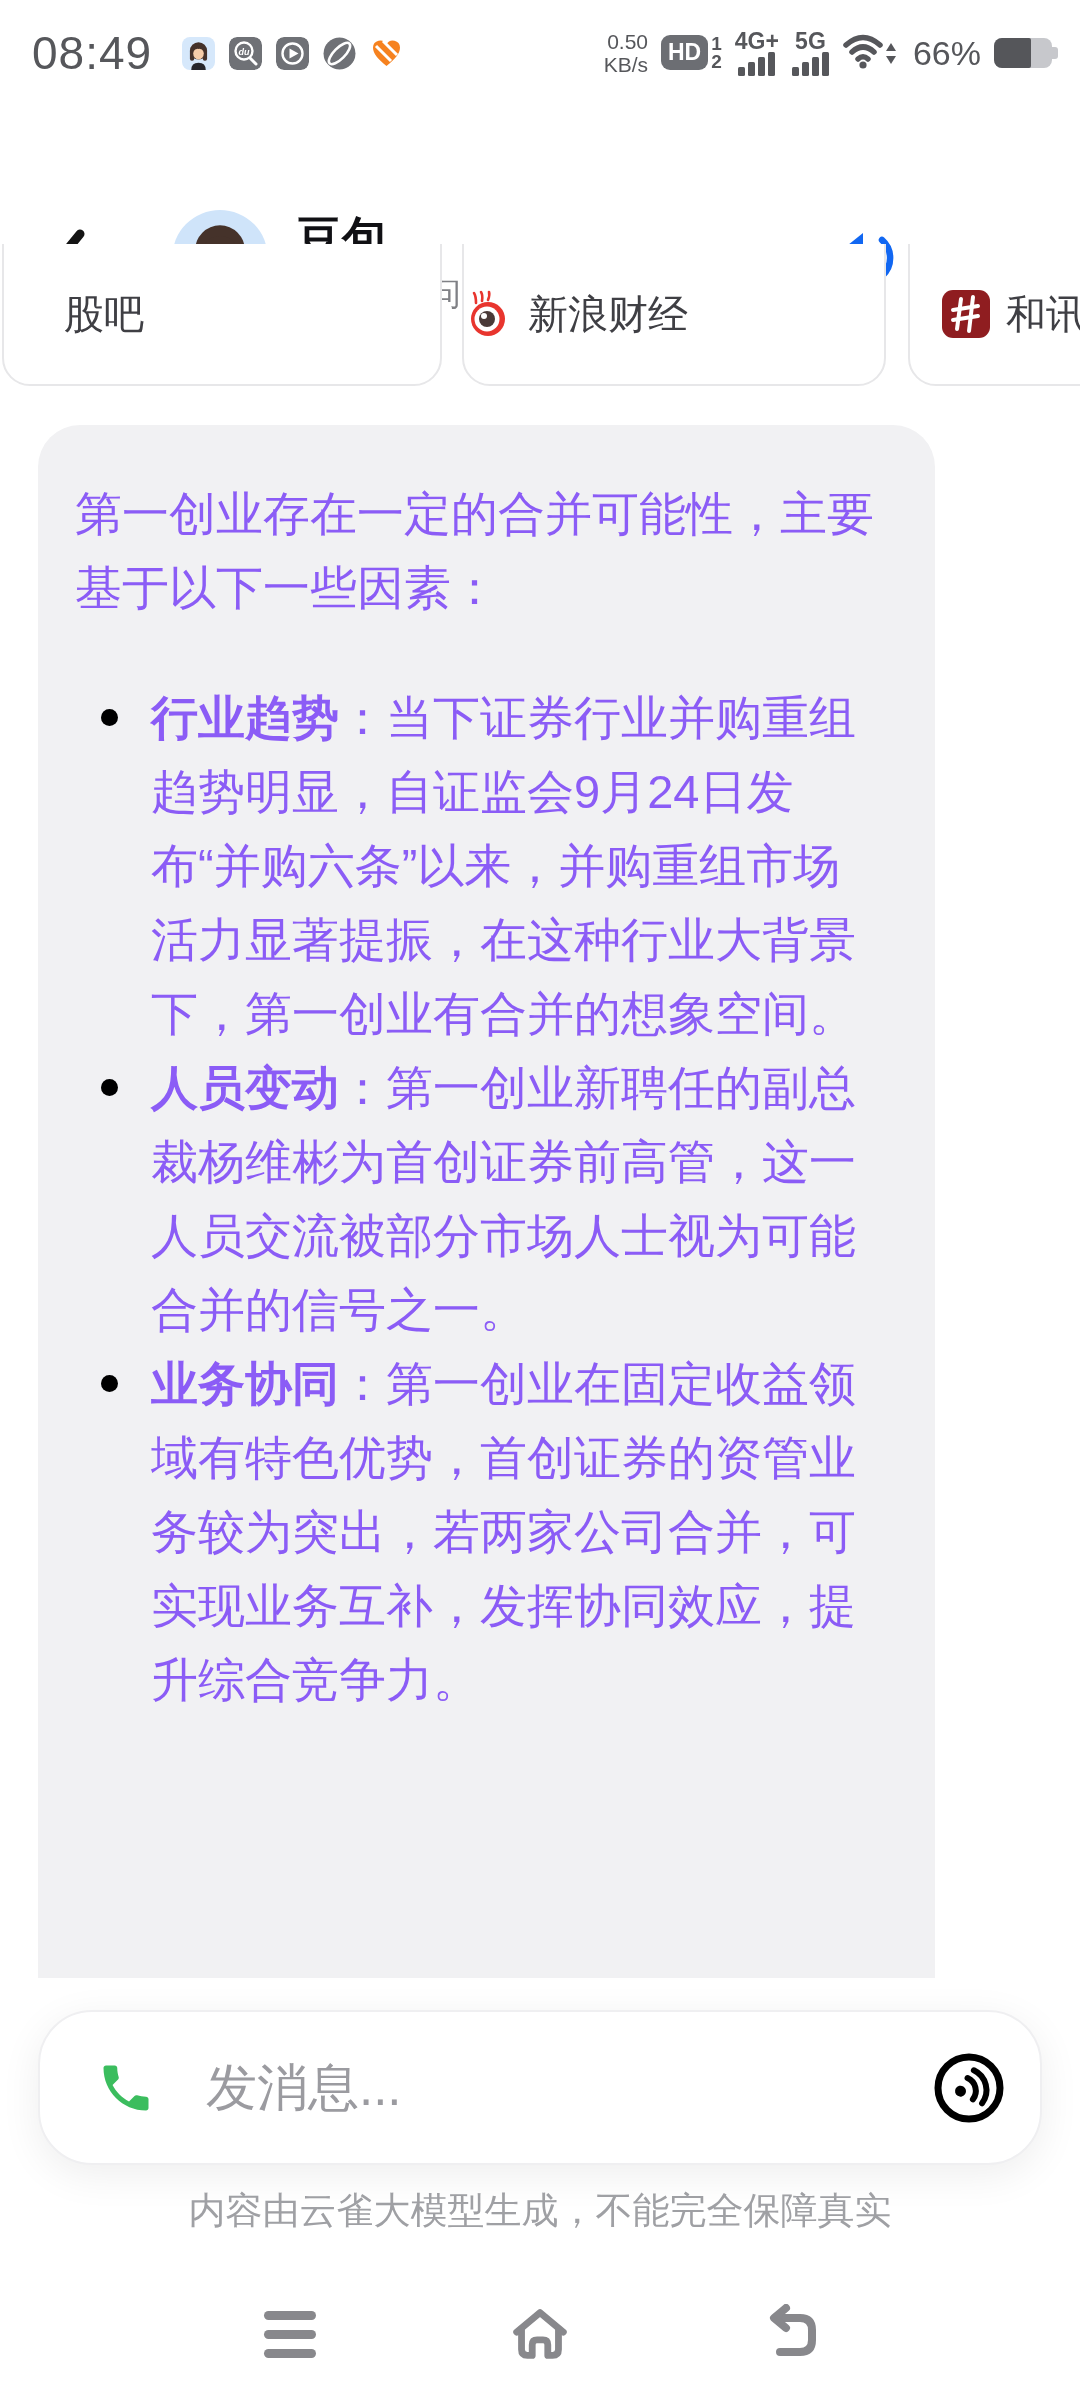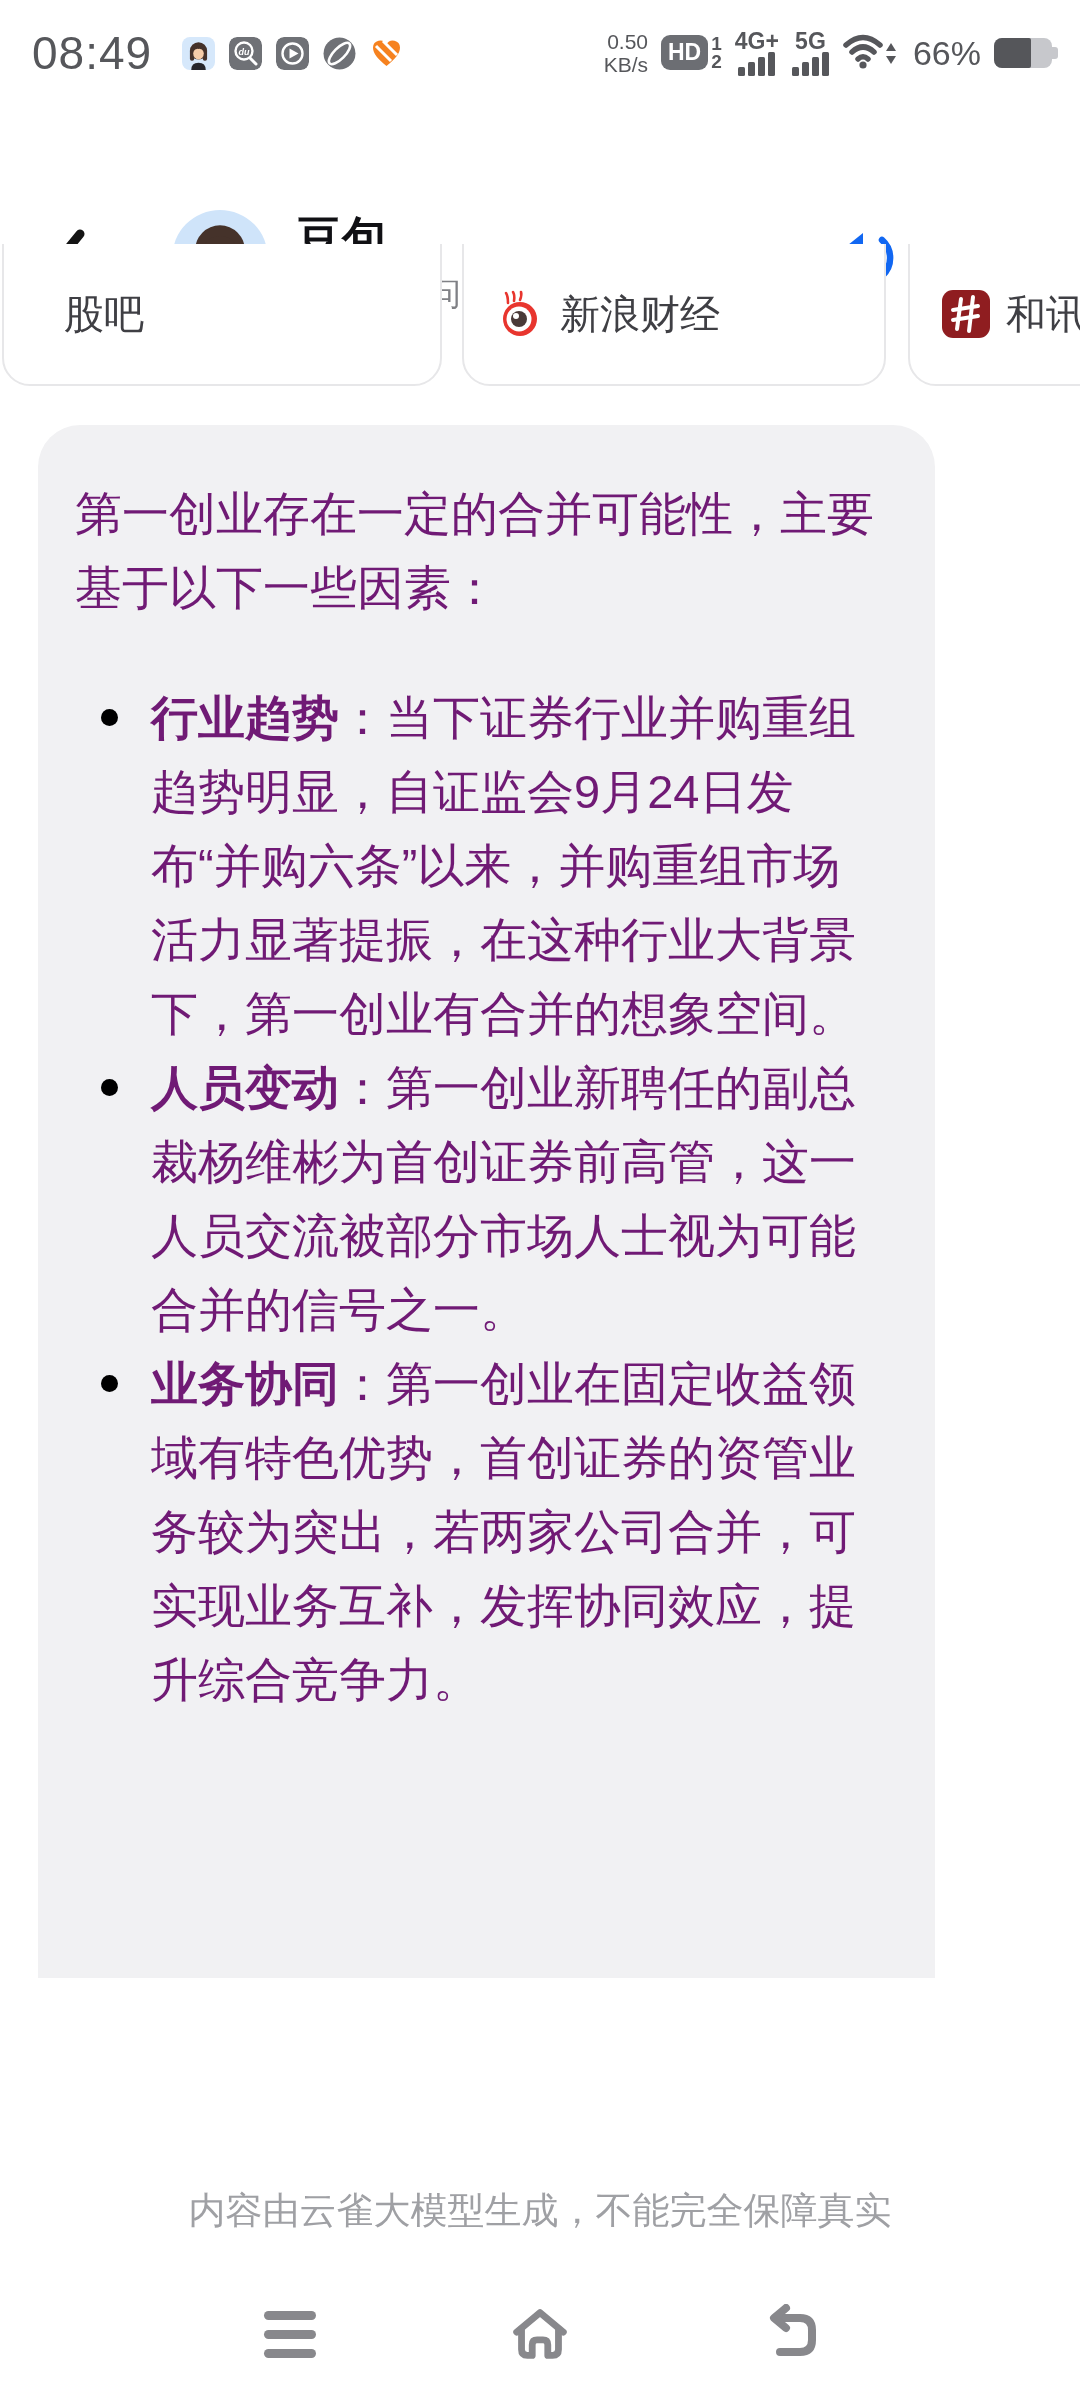--- a/index.html
+++ b/index.html
@@ -49,21 +49,21 @@
   .chips { position:absolute; top:244px; left:0; width:1080px; height:142px; overflow:hidden; }
   .chip { position:absolute; top:-46px; height:188px; background:#fff;
     border:2px solid #e7e7e9; border-radius:28px;
     display:flex; align-items:center; padding-top:44px; }
   .chip-label { font-size:40px; color:#3f3f44; white-space:nowrap; }
   .chip-icon { width:48px; height:48px; margin-right:16px; flex:none; }
   
   .bubble { position:absolute; left:38px; top:425px; width:897px; height:1553px;
     background:#f1f1f3; border-radius:42px 42px 0 0; overflow:hidden;
     padding:52px 40px 0 37px; }
-  .msg-text { font-size:47px; line-height:74px; color:#701a75; }
+  .msg-text { font-size:47px; line-height:74px; color:#8b5cf6; }
   .msg-intro { max-width:820px; }
   .msg-list { list-style:none; margin-top:56px; }
   .msg-list li { position:relative; padding-left:76px; max-width:784px; }
   .msg-list li::before { content:""; position:absolute; left:26px; top:28px;
     width:17px; height:17px; border-radius:50%; background:#000; }
   .msg-term { font-weight:bold; }
   
   .inputbar { position:absolute; left:38px; top:2010px; width:1004px; height:155px;
     background:#fff; border:2px solid #efeff1; border-radius:54px;
     box-shadow:0 10px 40px rgba(0,0,0,0.07);
@@ -216,21 +216,21 @@
       <span class="dot"></span>
       <span class="dot"></span>
       <span class="dot"></span>
     </div>
   </div>
 
   <div class="chips">
     <div class="chip" style="left:2px; width:440px; padding-left:60px;">
       <span class="chip-label">股吧</span>
     </div>
-    <div class="chip" style="left:462px; width:424px; padding-left:32px;">
+    <div class="chip" style="left:462px; width:424px; ">
       <span class="chip-icon">
         <svg viewBox="0 0 48 48" width="48" height="48">
           <path d="M12,13 q0,-7 -2,-10" stroke="#e8352e" stroke-width="2.6" fill="none" stroke-linecap="round"></path>
           <path d="M18,11 q1,-6 -1,-9" stroke="#e8352e" stroke-width="2.6" fill="none" stroke-linecap="round"></path>
           <path d="M24,10 q2,-5 1,-8" stroke="#e8352e" stroke-width="2.6" fill="none" stroke-linecap="round"></path>
           <circle cx="24" cy="29" r="17" fill="#e8352e"></circle>
           <circle cx="23" cy="29" r="12.5" fill="#fff"></circle>
           <circle cx="23" cy="29" r="8" fill="#4a3a38"></circle>
           <circle cx="20" cy="26" r="3" fill="#fff"></circle>
         </svg>
@@ -253,20 +253,38 @@
 
   <div class="bubble">
     <div class="msg-text msg-intro">第一创业存在一定的合并可能性，主要基于以下一些因素：</div>
     <ul class="msg-list msg-text">
       <li><span class="msg-term">行业趋势</span><span>：当下证券行业并购重组趋势明显，自证监会9月24日发布“并购六条”以来，并购重组市场活力显著提振，在这种行业大背景下，第一创业有合并的想象空间。</span></li>
       <li><span class="msg-term">人员变动</span><span>：第一创业新聘任的副总裁杨维彬为首创证券前高管，这一人员交流被部分市场人士视为可能合并的信号之一。</span></li>
       <li><span class="msg-term">业务协同</span><span>：第一创业在固定收益领域有特色优势，首创证券的资管业务较为突出，若两家公司合并，可实现业务互补，发挥协同效应，提升综合竞争力。</span></li>
     </ul>
   </div>
 
+  <div class="inputbar">
+    <span class="phone-icon">
+      <svg viewBox="0 0 24 24" width="60" height="60">
+        <path d="M6.62 10.79c1.44 2.83 3.76 5.14 6.59 6.59l2.2-2.2c.27-.27.67-.36 1.02-.24 1.12.37 2.33.57 3.57.57.55 0 1 .45 1 1V20c0 .55-.45 1-1 1-9.39 0-17-7.61-17-17 0-.55.45-1 1-1h3.5c.55 0 1 .45 1 1 0 1.25.2 2.45.57 3.57.11.35.03.74-.25 1.02l-2.2 2.2z" fill="#3bbd5e"></path>
+      </svg>
+    </span>
+    <input class="msg-input" type="text" value="" placeholder="发消息..." style="">
+    <span class="voice-btn">
+      <svg viewBox="0 0 74 74" width="74" height="74">
+        <circle cx="37" cy="37" r="31" fill="none" stroke="#000" stroke-width="7"></circle>
+        <g transform="rotate(-14 37 37)">
+          <circle cx="28" cy="38" r="5.5" fill="#000"></circle>
+          <path d="M38,27 a14,14 0 0 1 0,22" stroke="#000" stroke-width="6" fill="none" stroke-linecap="round"></path>
+          <path d="M46,21 a22,22 0 0 1 0,34" stroke="#000" stroke-width="6" fill="none" stroke-linecap="round"></path>
+        </g>
+      </svg>
+    </span>
+  </div>
 
   <div class="disclaimer">内容由云雀大模型生成，不能完全保障真实</div>
 
   <div class="navbar">
     <div class="nav-item">
       <span class="burger">
         <span></span>
           <span></span>
           <span></span>
       </span>

